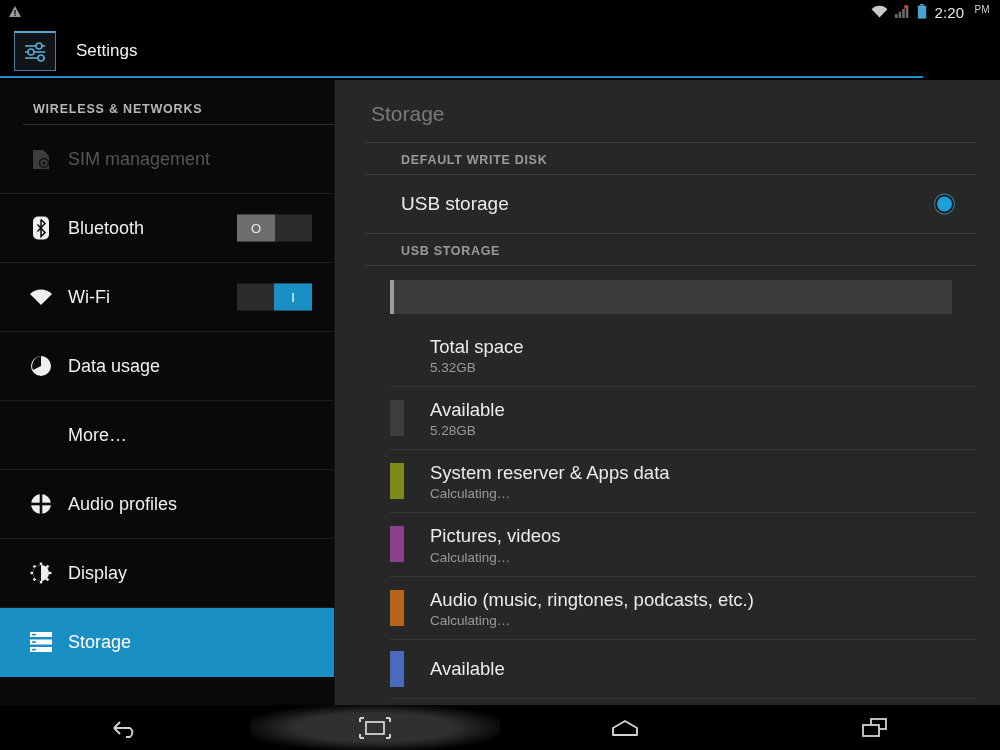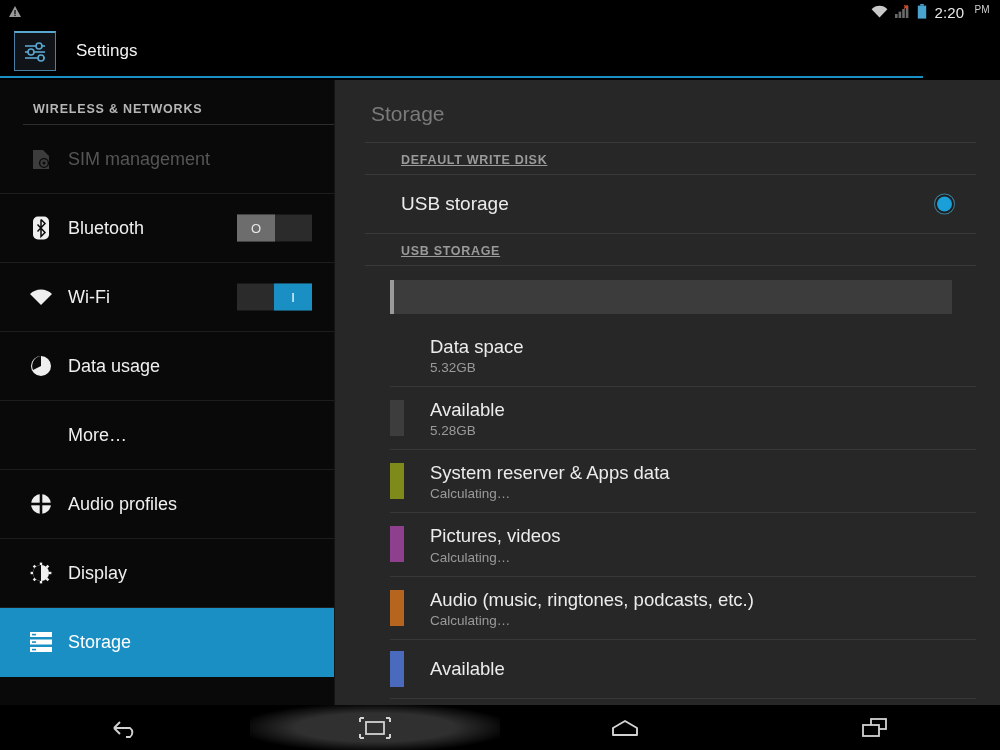--- a/index.html
+++ b/index.html
@@ -68,21 +68,20 @@
   .toggle.on .knob{ margin-left:37px; background:#1a8fc4; }
   .toggle.off .knob{ background:#6d6d6d; color:#e8e8e8;}
 
   
   .content{ flex:1; height:625px; background:#272727; overflow:hidden; position:relative;}
   .c-title{ font-size:21px; color:#7a7a7a; padding:22px 0 16px 36px; font-weight:300; }
   .grp-head{
     font-size:12.5px; font-weight:bold; color:#9a9a9a; letter-spacing:.7px;
     padding:10px 0 7px 36px; border-top:1px solid #3a3a3a; border-bottom:1px solid #3a3a3a;
     margin:0 24px 0 30px;
-    text-decoration:underline;
   }
   .row{
     display:flex; align-items:center; padding:14px 24px 14px 30px;
     margin:0 24px 0 30px; border-bottom:1px solid #383838; position:relative;
   }
   .row.first{ border-bottom:none; padding:18px 24px 18px 36px; margin-left:30px;}
   .row-main{ font-size:19px; color:#ececec; font-weight:300;}
   .radio{
     position:absolute; right:24px; top:50%; transform:translateY(-50%);
     width:15px; height:15px; border-radius:50%; background:#1b9fd8;
@@ -283,21 +282,21 @@
       <div class="bar-wrap">
         <div class="bar" id="usage-bar" style="background: rgb(60, 60, 60);">
             <div class="seg" style="background: rgb(155, 155, 155); width: 0.8%;"></div>
           </div>
       </div>
 
       <div id="storage-items">
           <div class="item">
             <span class="sw none"></span>
             <span class="txt">
-              <div class="t1">Data space</div>
+              <div class="t1">Total space</div>
               <div class="t2">5.32GB</div>
             </span>
           </div>
           <div class="item">
             <span class="sw" style="background: rgb(61, 61, 61);"></span>
             <span class="txt">
               <div class="t1">Available</div>
               <div class="t2">5.28GB</div>
             </span>
           </div>

